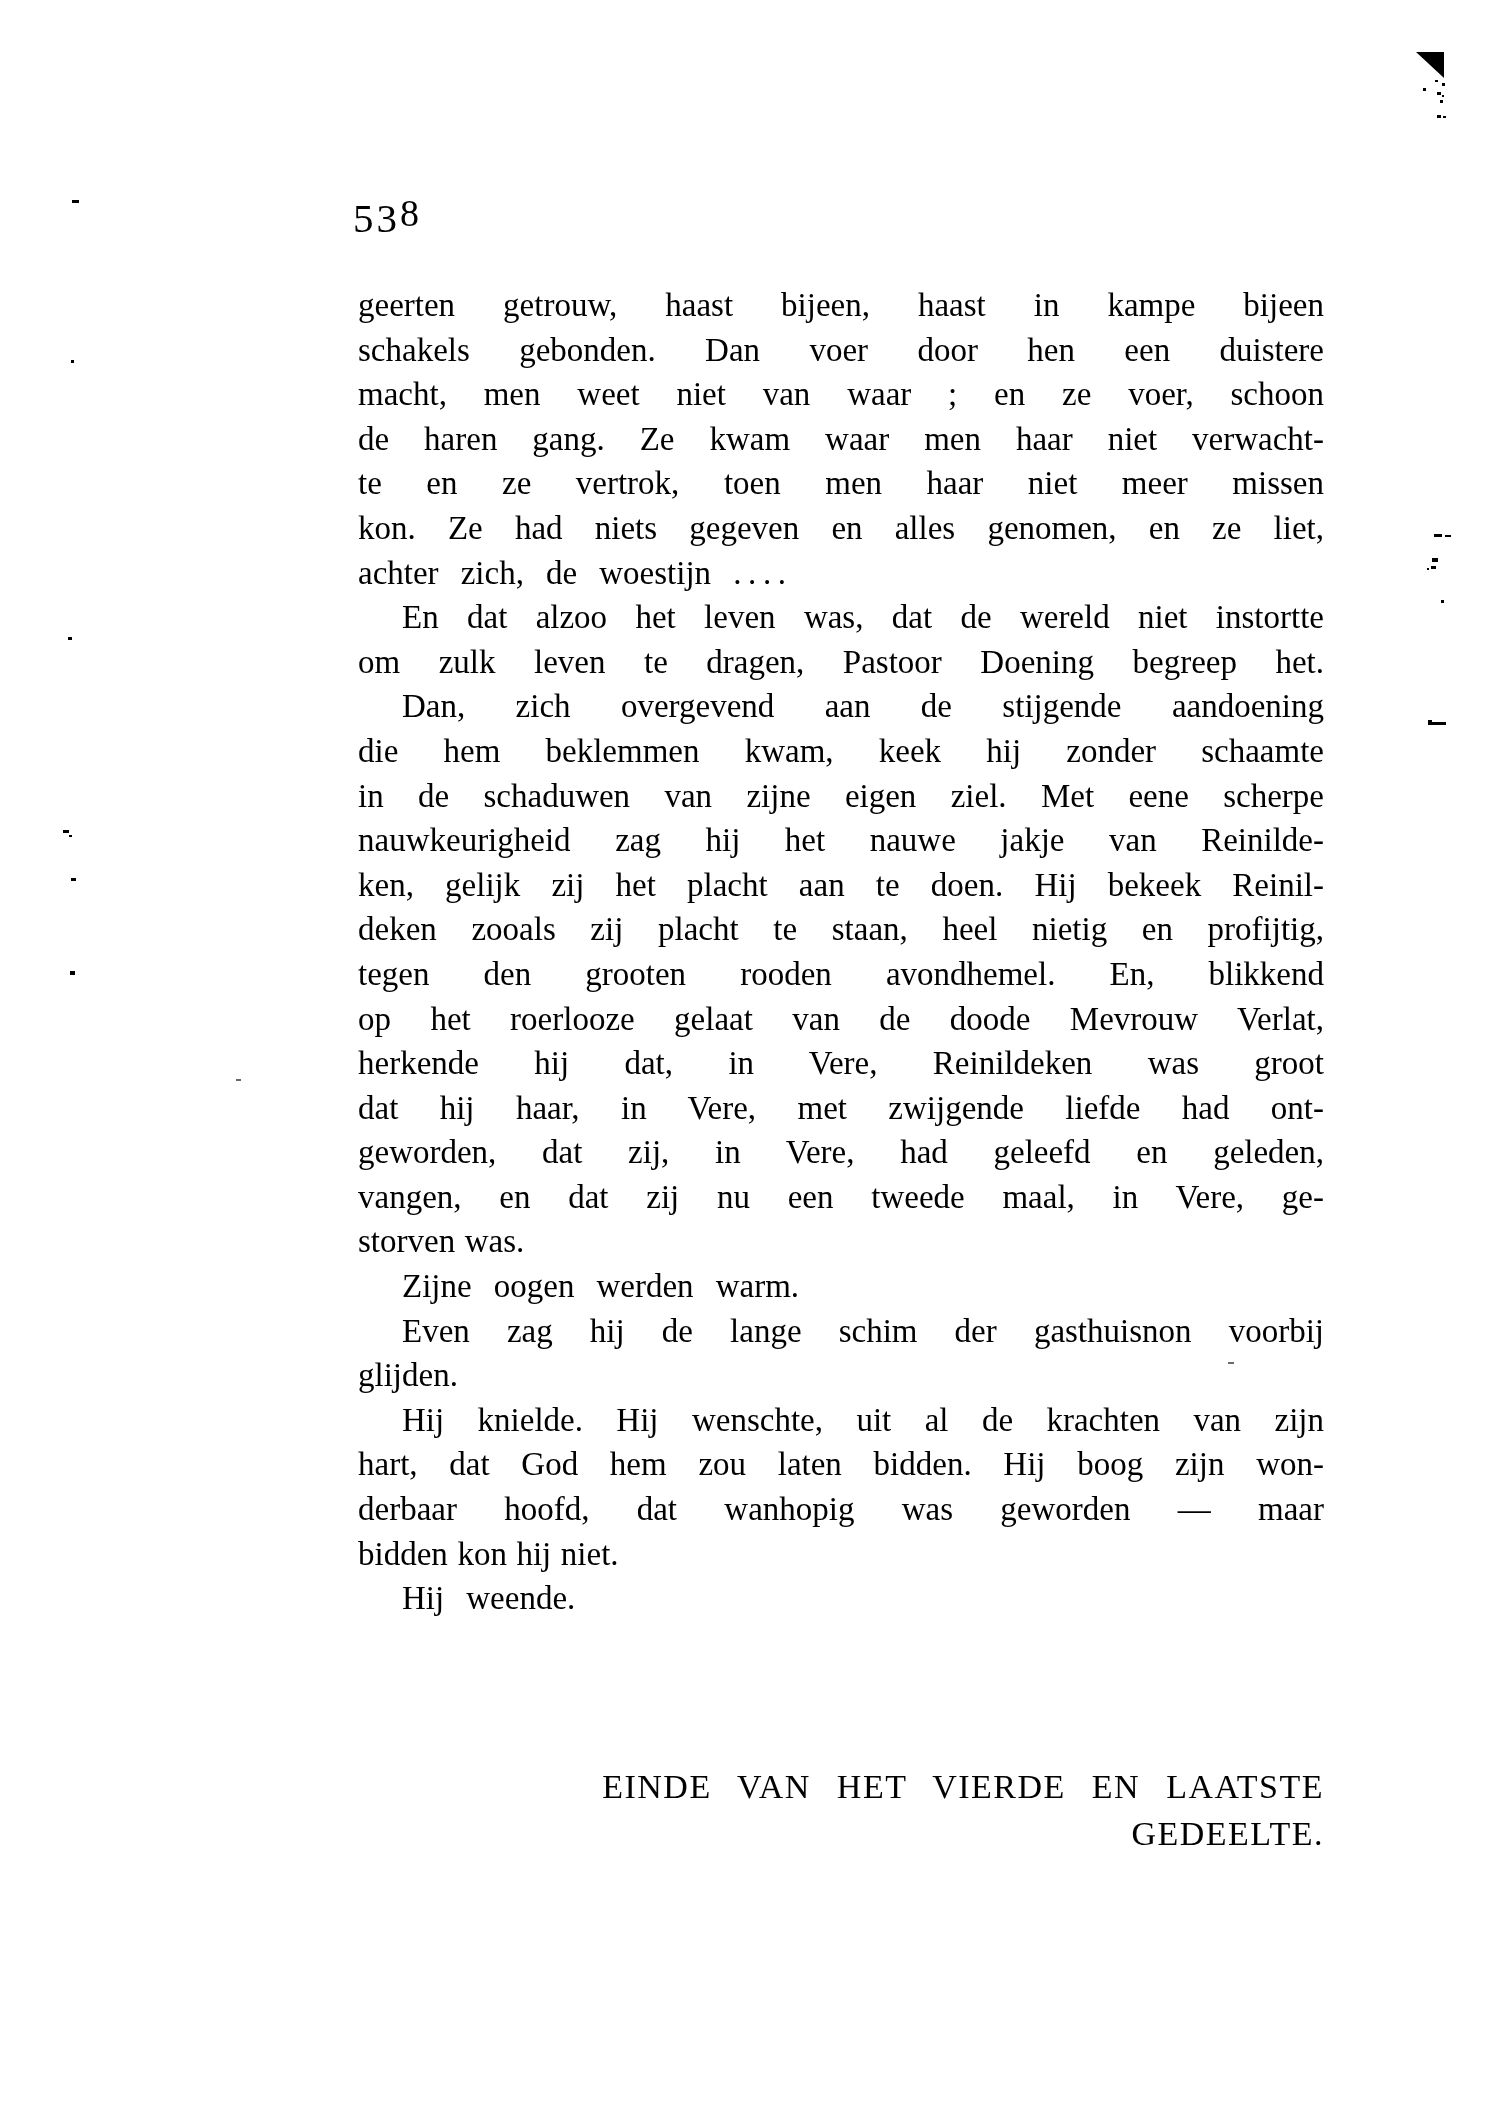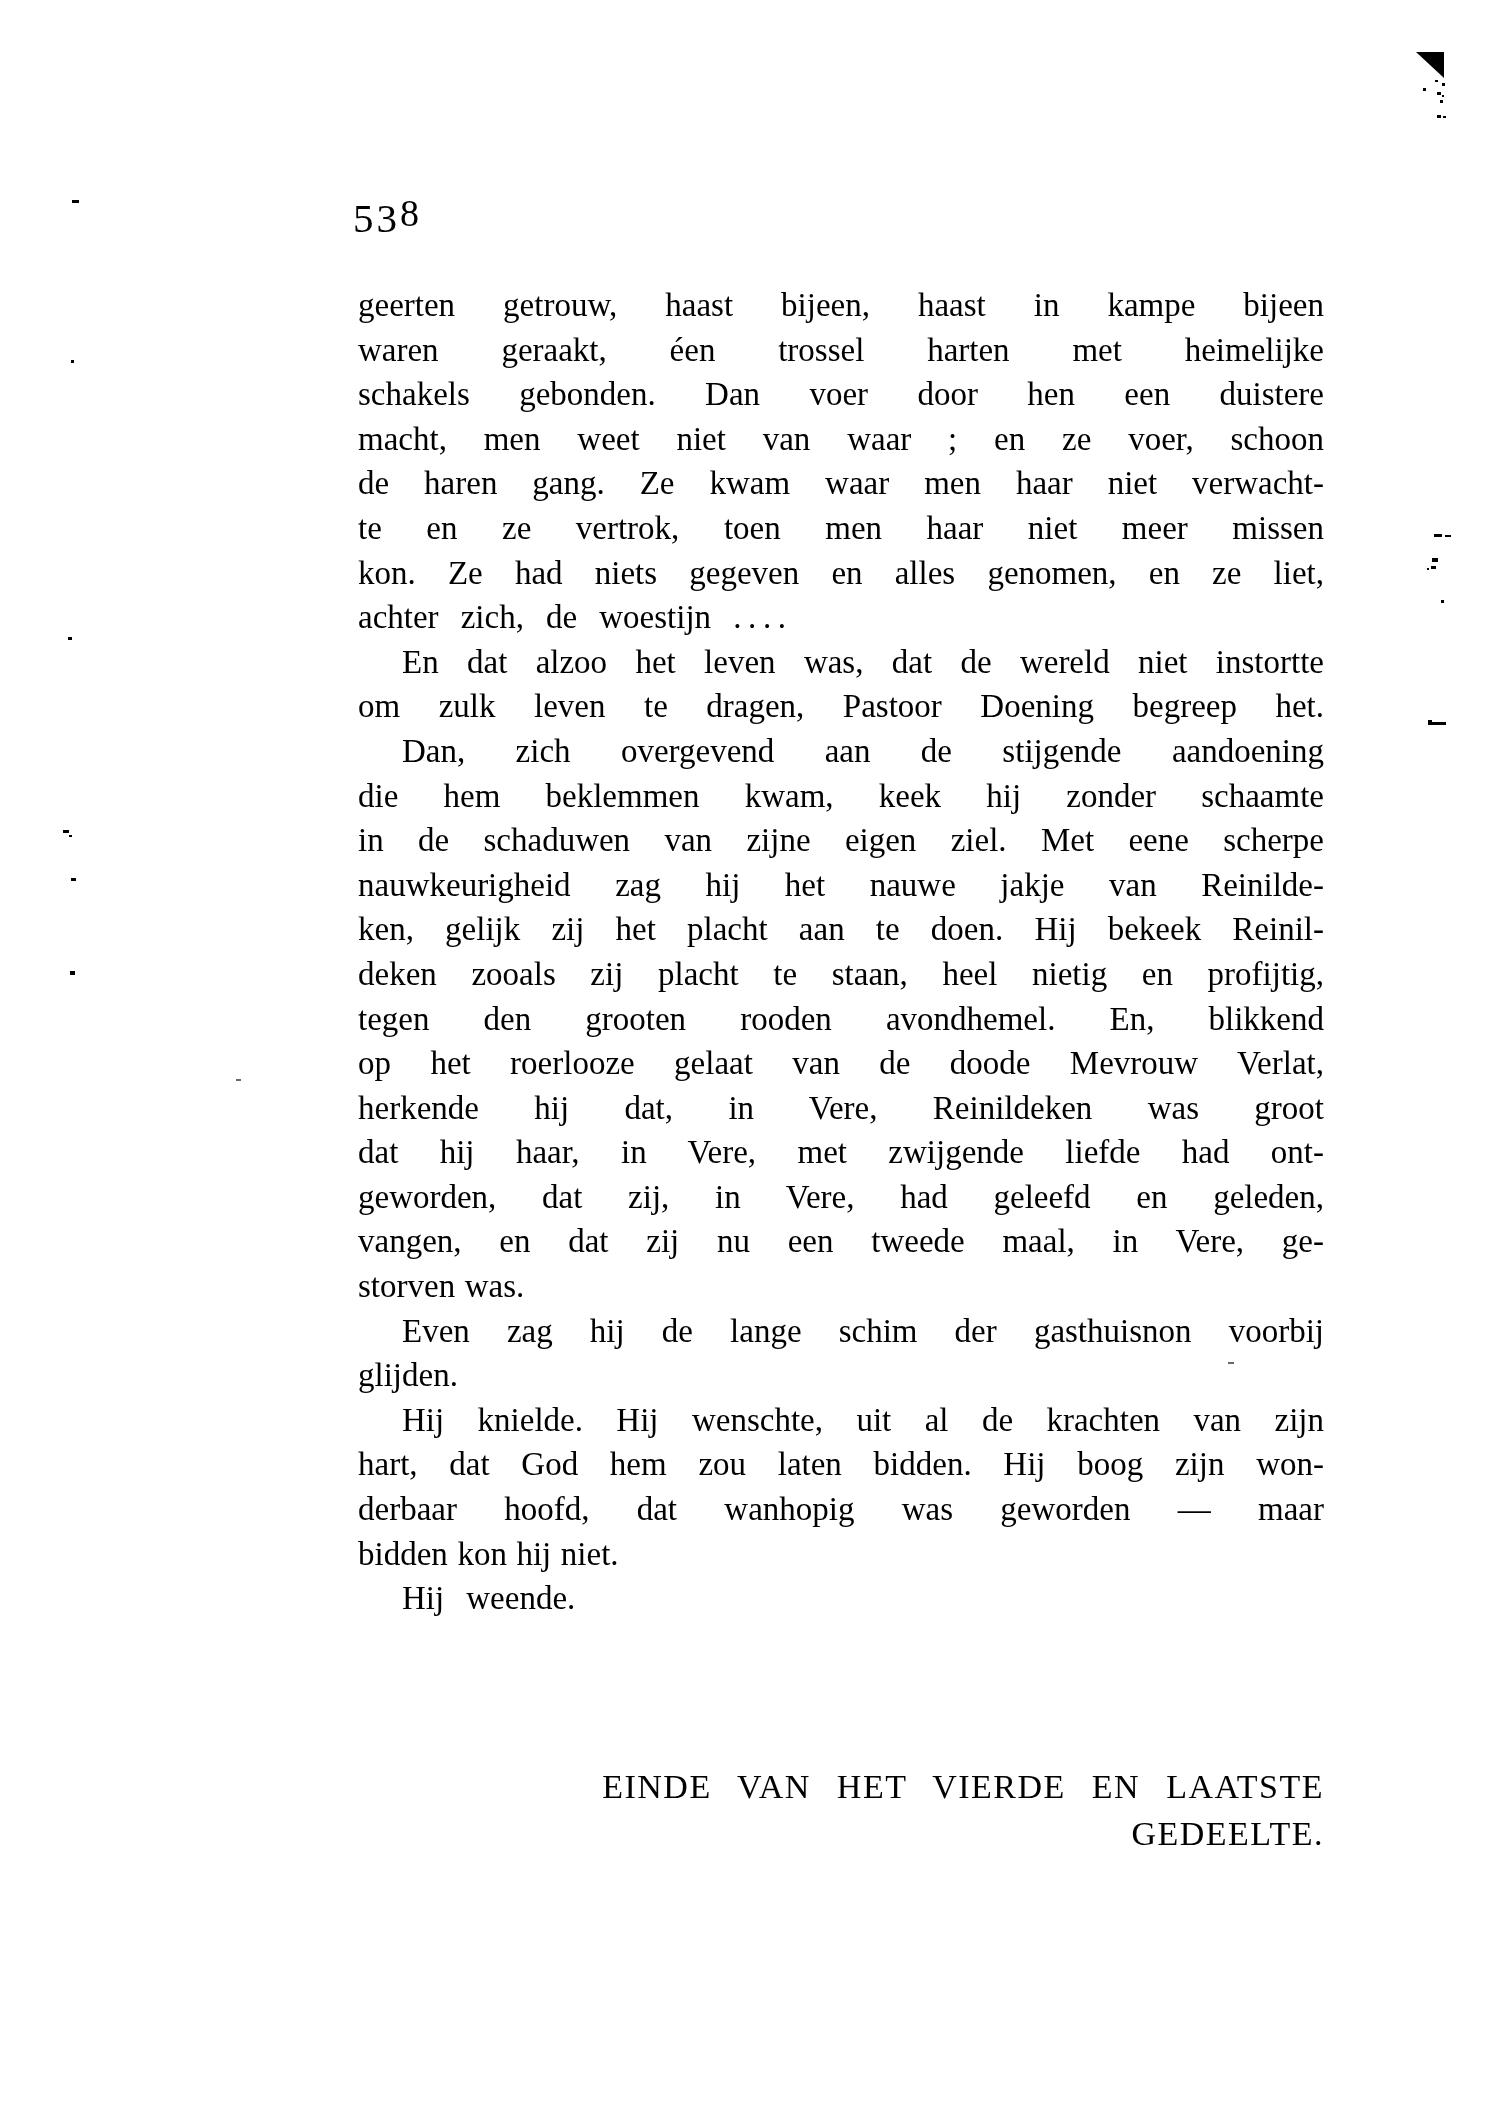--- a/index.html
+++ b/index.html
@@ -78,21 +78,20 @@
   }
   .speck.faint { background: #6a6a6a; }
 </style>
 </head>
 <body>
 
 <div class="page-number"><span>53</span><span class="sup">8</span></div>
 
 <div class="text-block" id="text-block">
     <div class="line fill">geerten getrouw, haast bijeen, haast in kampe bijeen</div>
-    <div class="line fill">waren geraakt, éen trossel harten met heimelijke</div>
     <div class="line fill">schakels gebonden. Dan voer door hen een duistere</div>
     <div class="line fill">macht, men weet niet van waar ; en ze voer, schoon</div>
     <div class="line fill">de haren gang. Ze kwam waar men haar niet verwacht-</div>
     <div class="line fill">te en ze vertrok, toen men haar niet meer missen</div>
     <div class="line fill">kon. Ze had niets gegeven en alles genomen, en ze liet,</div>
     <div class="line wide">achter zich, de woestijn . . . .</div>
     <div class="line fill indent">En dat alzoo het leven was, dat de wereld niet instortte</div>
     <div class="line fill">om zulk leven te dragen, Pastoor Doening begreep het.</div>
     <div class="line fill indent">Dan, zich overgevend aan de stijgende aandoening</div>
     <div class="line fill">die hem beklemmen kwam, keek hij zonder schaamte</div>
@@ -100,20 +99,21 @@
     <div class="line fill">nauwkeurigheid zag hij het nauwe jakje van Reinilde-</div>
     <div class="line fill">ken, gelijk zij het placht aan te doen. Hij bekeek Reinil-</div>
     <div class="line fill">deken zooals zij placht te staan, heel nietig en profijtig,</div>
     <div class="line fill">tegen den grooten rooden avondhemel. En, blikkend</div>
     <div class="line fill">op het roerlooze gelaat van de doode Mevrouw Verlat,</div>
     <div class="line fill">herkende hij dat, in Vere, Reinildeken was groot</div>
     <div class="line fill">dat hij haar, in Vere, met zwijgende liefde had ont-</div>
     <div class="line fill">geworden, dat zij, in Vere, had geleefd en geleden,</div>
     <div class="line fill">vangen, en dat zij nu een tweede maal, in Vere, ge-</div>
     <div class="line plain">storven was.</div>
+    <div class="line wide indent">Zijne oogen werden warm.</div>
     <div class="line fill indent">Even zag hij de lange schim der gasthuisnon voorbij</div>
     <div class="line plain">glijden.</div>
     <div class="line fill indent">Hij knielde. Hij wenschte, uit al de krachten van zijn</div>
     <div class="line fill">hart, dat God hem zou laten bidden. Hij boog zijn won-</div>
     <div class="line fill">derbaar hoofd, dat wanhopig was geworden — maar</div>
     <div class="line plain">bidden kon hij niet.</div>
     <div class="line wide indent">Hij weende.</div>
   </div>
 
 <div class="ending-block">

